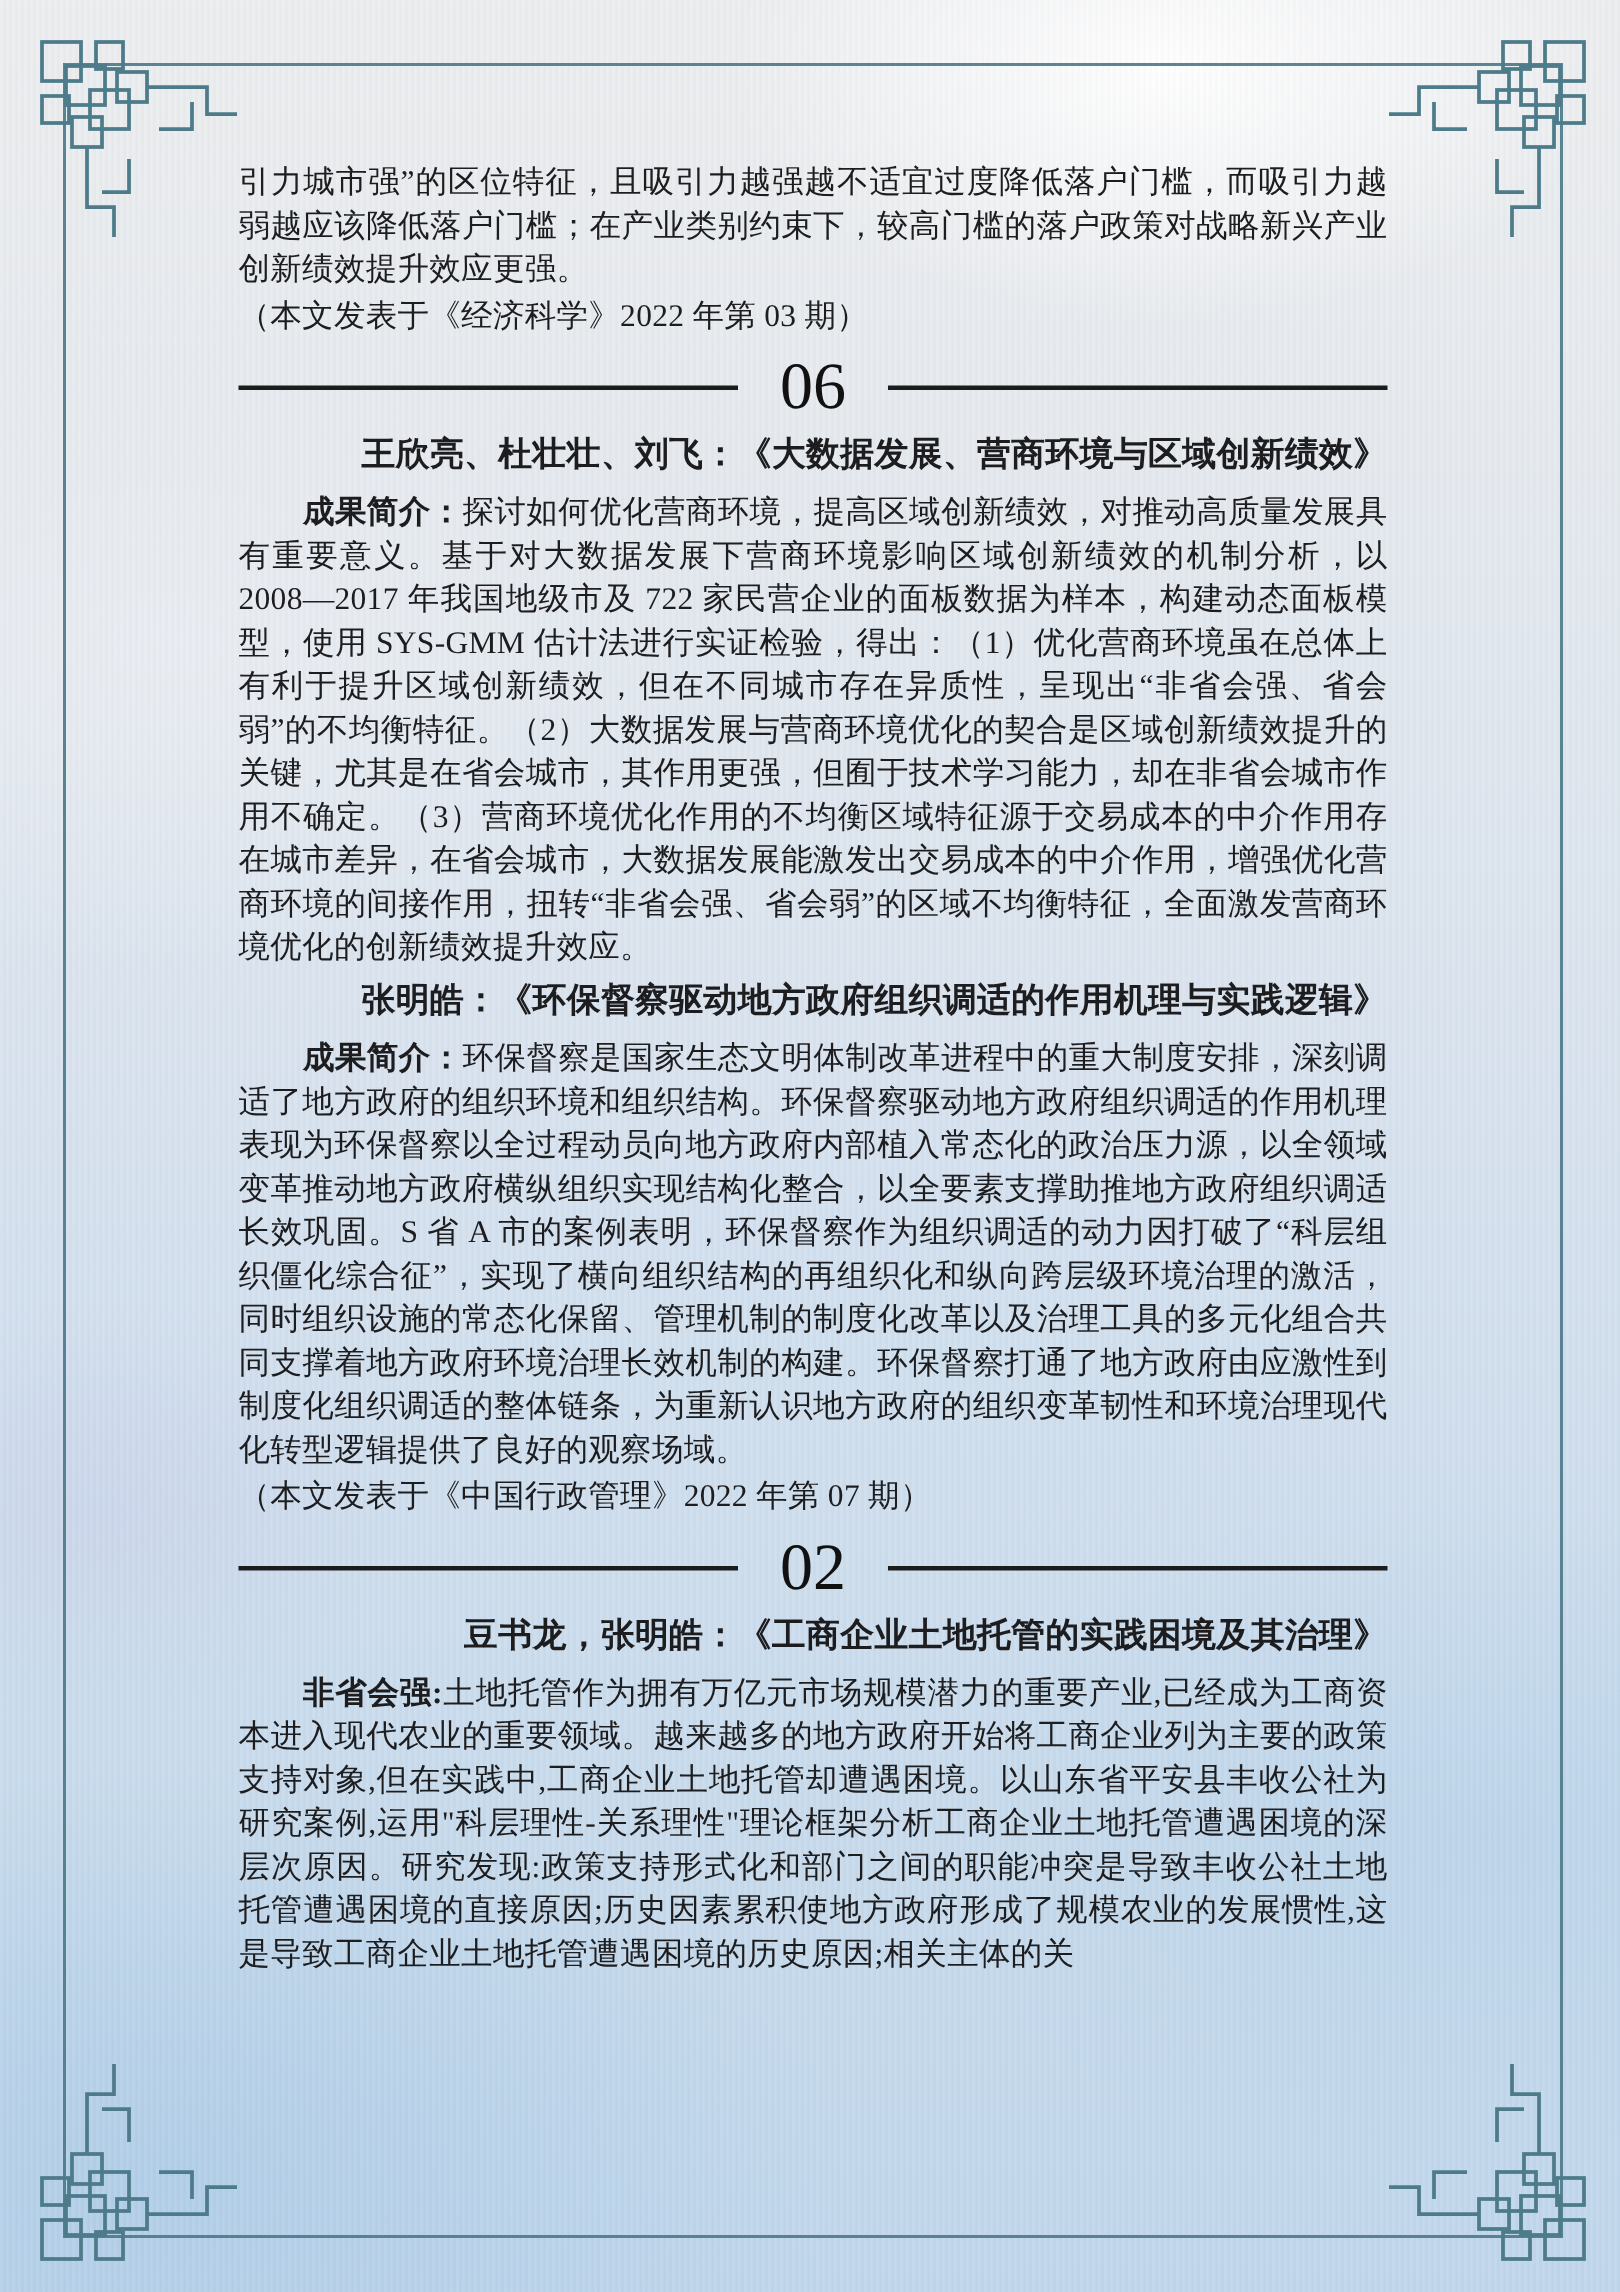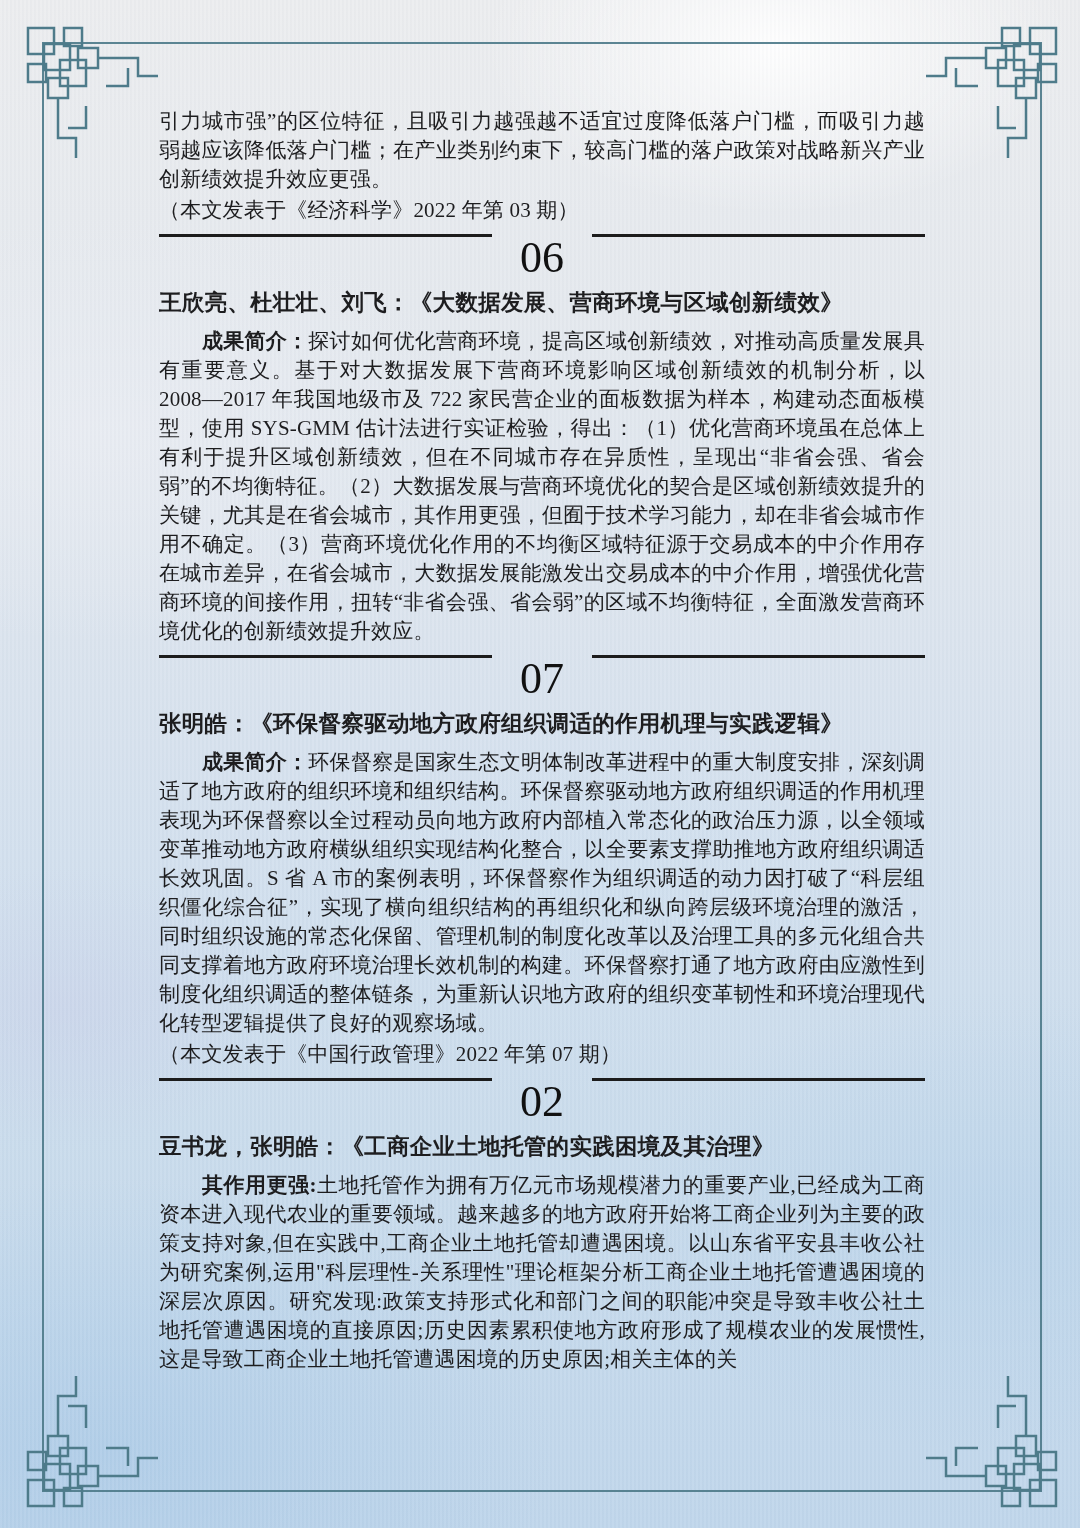--- a/index.html
+++ b/index.html
@@ -38,30 +38,30 @@
   .body-text {
     font-size:21px; line-height:29px; text-align:justify;
     margin:0; letter-spacing:0.2px;
   }
   .sec-body { text-indent:43px; }
   .intro-label { font-weight:bold; }
   .pub-note {
     font-size:21px; line-height:29px; margin:2px 0 0 0; letter-spacing:0.2px;
   }
   .divider {
-    display:flex; align-items:flex-start; gap:18px;
+    display:flex; align-items:center; gap:18px;
     margin:9px 0 2px 0;
   }
   .divider .dline { flex:1; height:3px; background:#1c1c1c; }
   .divider .dnum {
     font-size:44px; line-height:48px; color:#111;
     font-family:"Liberation Serif","DejaVu Serif",serif; padding:0 10px;
   }
   .sec-title {
-    font-size:22.5px; font-weight:bold; text-align:left;
+    font-size:22.5px; font-weight:bold; text-align:right;
     margin:5px 0 9px 0; letter-spacing:0.3px;
   }
 </style>
 </head>
 <body>
 
 <div class="page">
   <div class="texture"></div>
   <div class="frame"></div>
 
@@ -135,34 +135,29 @@
       <div class="divider">
         <span class="dline"></span>
         <span class="dnum">06</span>
         <span class="dline"></span>
       </div>
       <h2 class="sec-title">王欣亮、杜壮壮、刘飞：《大数据发展、营商环境与区域创新绩效》</h2>
       <p class="body-text sec-body"><b class="intro-label">成果简介：</b><span>探讨如何优化营商环境，提高区域创新绩效，对推动高质量发展具有重要意义。基于对大数据发展下营商环境影响区域创新绩效的机制分析，以 2008—2017 年我国地级市及 722 家民营企业的面板数据为样本，构建动态面板模型，使用 SYS-GMM 估计法进行实证检验，得出：（1）优化营商环境虽在总体上有利于提升区域创新绩效，但在不同城市存在异质性，呈现出“非省会强、省会弱”的不均衡特征。（2）大数据发展与营商环境优化的契合是区域创新绩效提升的关键，尤其是在省会城市，其作用更强，但囿于技术学习能力，却在非省会城市作用不确定。（3）营商环境优化作用的不均衡区域特征源于交易成本的中介作用存在城市差异，在省会城市，大数据发展能激发出交易成本的中介作用，增强优化营商环境的间接作用，扭转“非省会强、省会弱”的区域不均衡特征，全面激发营商环境优化的创新绩效提升效应。</span></p>
     </section>
 
     <section>
-      <div class="divider">
-        <span class="dline"></span>
-        <span class="dnum">07</span>
-        <span class="dline"></span>
-      </div>
       <h2 class="sec-title">张明皓：《环保督察驱动地方政府组织调适的作用机理与实践逻辑》</h2>
       <p class="body-text sec-body"><b class="intro-label">成果简介：</b><span>环保督察是国家生态文明体制改革进程中的重大制度安排，深刻调适了地方政府的组织环境和组织结构。环保督察驱动地方政府组织调适的作用机理表现为环保督察以全过程动员向地方政府内部植入常态化的政治压力源，以全领域变革推动地方政府横纵组织实现结构化整合，以全要素支撑助推地方政府组织调适长效巩固。S 省 A 市的案例表明，环保督察作为组织调适的动力因打破了“科层组织僵化综合征”，实现了横向组织结构的再组织化和纵向跨层级环境治理的激活，同时组织设施的常态化保留、管理机制的制度化改革以及治理工具的多元化组合共同支撑着地方政府环境治理长效机制的构建。环保督察打通了地方政府由应激性到制度化组织调适的整体链条，为重新认识地方政府的组织变革韧性和环境治理现代化转型逻辑提供了良好的观察场域。</span></p>
       <p class="pub-note">（本文发表于《中国行政管理》2022 年第 07 期）</p>
     </section>
 
     <section>
       <div class="divider">
         <span class="dline"></span>
         <span class="dnum">02</span>
         <span class="dline"></span>
       </div>
       <h2 class="sec-title">豆书龙，张明皓：《工商企业土地托管的实践困境及其治理》</h2>
-      <p class="body-text sec-body"><b class="intro-label">其作用更强:</b><span>土地托管作为拥有万亿元市场规模潜力的重要产业,已经成为工商资本进入现代农业的重要领域。越来越多的地方政府开始将工商企业列为主要的政策支持对象,但在实践中,工商企业土地托管却遭遇困境。以山东省平安县丰收公社为研究案例,运用"科层理性-关系理性"理论框架分析工商企业土地托管遭遇困境的深层次原因。研究发现:政策支持形式化和部门之间的职能冲突是导致丰收公社土地托管遭遇困境的直接原因;历史因素累积使地方政府形成了规模农业的发展惯性,这是导致工商企业土地托管遭遇困境的历史原因;相关主体的关</span></p>
+      <p class="body-text sec-body"><b class="intro-label">非省会强:</b><span>土地托管作为拥有万亿元市场规模潜力的重要产业,已经成为工商资本进入现代农业的重要领域。越来越多的地方政府开始将工商企业列为主要的政策支持对象,但在实践中,工商企业土地托管却遭遇困境。以山东省平安县丰收公社为研究案例,运用"科层理性-关系理性"理论框架分析工商企业土地托管遭遇困境的深层次原因。研究发现:政策支持形式化和部门之间的职能冲突是导致丰收公社土地托管遭遇困境的直接原因;历史因素累积使地方政府形成了规模农业的发展惯性,这是导致工商企业土地托管遭遇困境的历史原因;相关主体的关</span></p>
     </section>
 
   </div>
 </div>
 
 </body></html>

